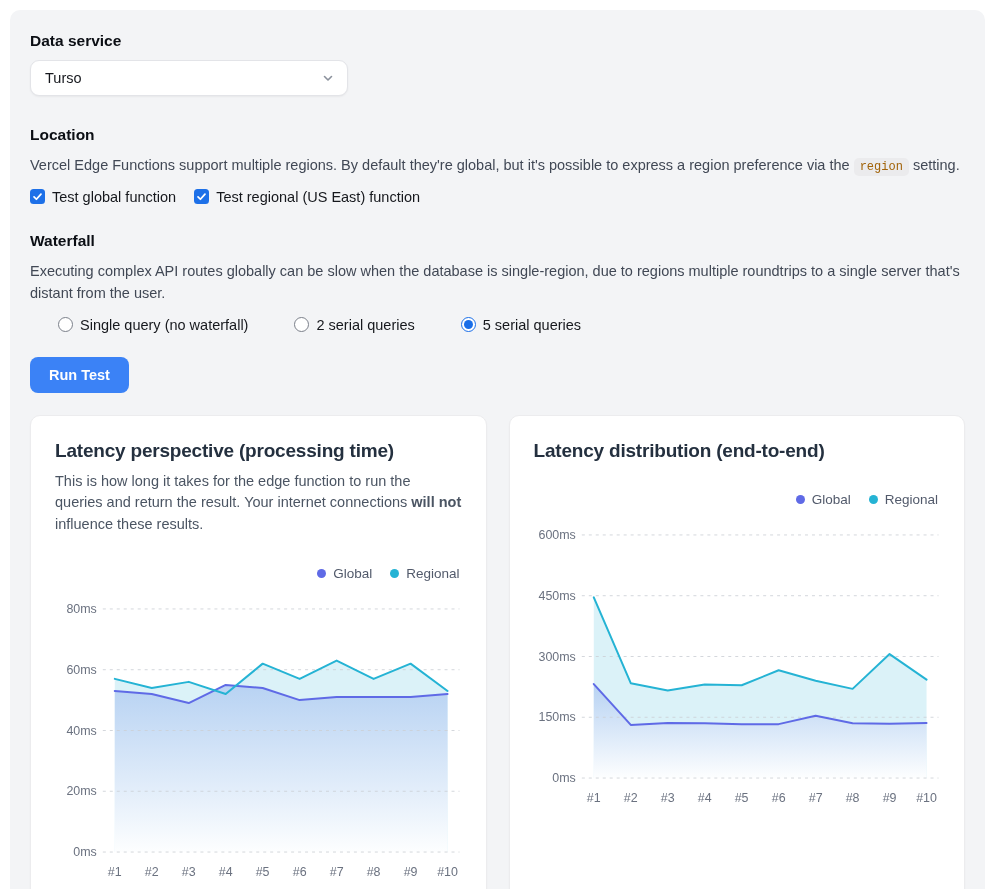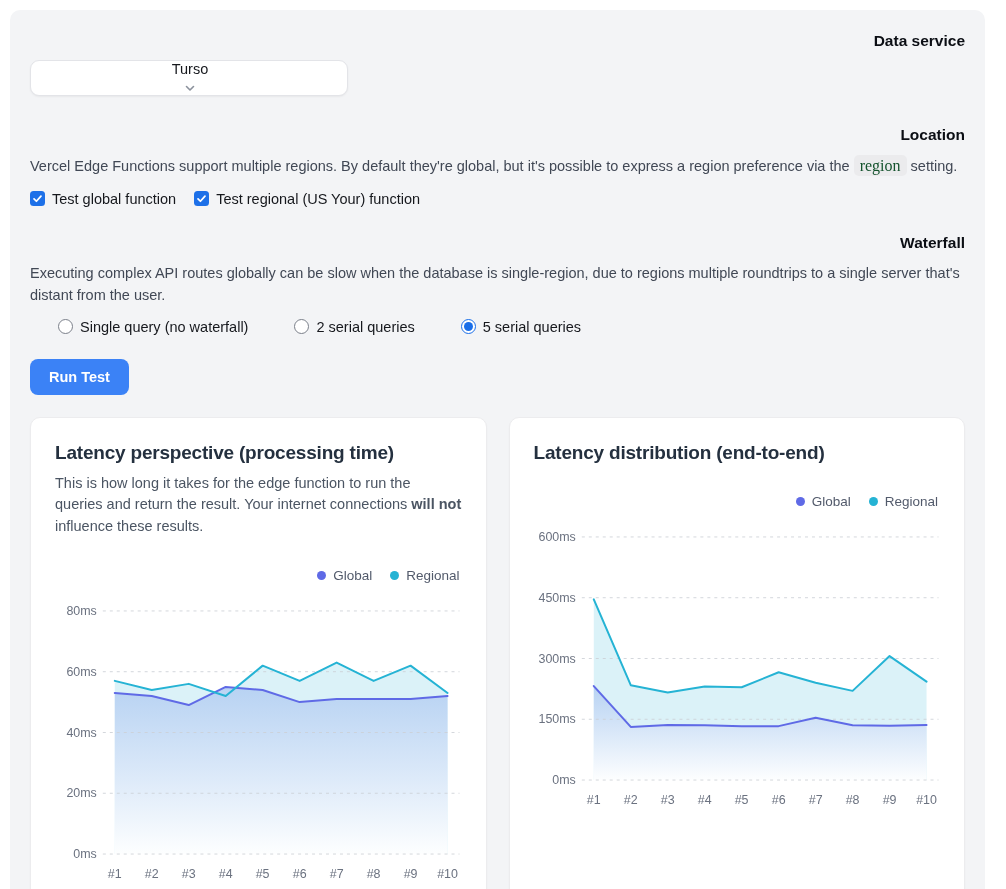--- a/index.html
+++ b/index.html
@@ -9,39 +9,38 @@
   .panel {
     background:#f3f4f6;
     border-radius:10px;
     margin:10px 21px 11px 10px;
     padding:22px 20px 14px;
   }
 
   .section-heading {
     font-size:15.5px; font-weight:700; color:#0b0e14;
     margin:0 0 10px 0;
-    text-align:right;
   }
 
   .select-box {
     width:318px; height:36px; background:#ffffff;
     border:1px solid #e3e4e8; border-radius:9px;
     box-shadow:0 1px 2px rgba(0,0,0,0.05);
     display:flex; align-items:center; justify-content:space-between;
     padding:0 12px 0 14px; font-size:14.5px; color:#16181d;
-    margin-bottom:30px; cursor:pointer;flex-direction:column;
+    margin-bottom:30px; cursor:pointer;
   }
 
   .para {
     font-size:14.5px; color:#414855; line-height:1.55;
     margin:0 0 12px 0; max-width:952px;
   }
   .code-chip {
-    font-family:Liberation Serif, serif; font-size:16px;
-    background:#ebebed; border-radius:5px; padding:2px 6px; color:#14532d;
+    font-family:Liberation Mono, monospace; font-size:12px;
+    background:#ebebed; border-radius:5px; padding:2px 6px; color:#a16207;
   }
 
   .check-row { display:flex; gap:18px; margin:2px 0 27px 0; }
   .check-item { display:flex; align-items:center; gap:7px; font-size:14.5px; color:#16181d; cursor:pointer; }
   .cb {
     width:15px; height:15px; border-radius:3.5px; background:#1d70e8;
     display:inline-flex; align-items:center; justify-content:center; flex:0 0 auto;
   }
 
   .radio-row { display:flex; gap:18px; margin:2px 0 24px 0; }
@@ -108,21 +107,21 @@
         </svg>
       </span>
       <span>Test global function</span>
     </label>
     <label class="check-item">
       <span class="cb">
         <svg width="11" height="11" viewBox="0 0 12 12">
           <polyline points="2.2,6.4 4.8,9 9.8,3.4" fill="none" stroke="#ffffff" stroke-width="1.9" stroke-linecap="round" stroke-linejoin="round"></polyline>
         </svg>
       </span>
-      <span>Test regional (US Your) function</span>
+      <span>Test regional (US East) function</span>
     </label>
   </div>
 
   
   <h3 class="section-heading">Waterfall</h3>
   <p class="para">Executing complex API routes globally can be slow when the database is single-region, due to regions multiple roundtrips to a single server that's distant from the user.</p>
 
   <div class="radio-row">
     <label class="radio-item">
       <span class="radio"></span>

